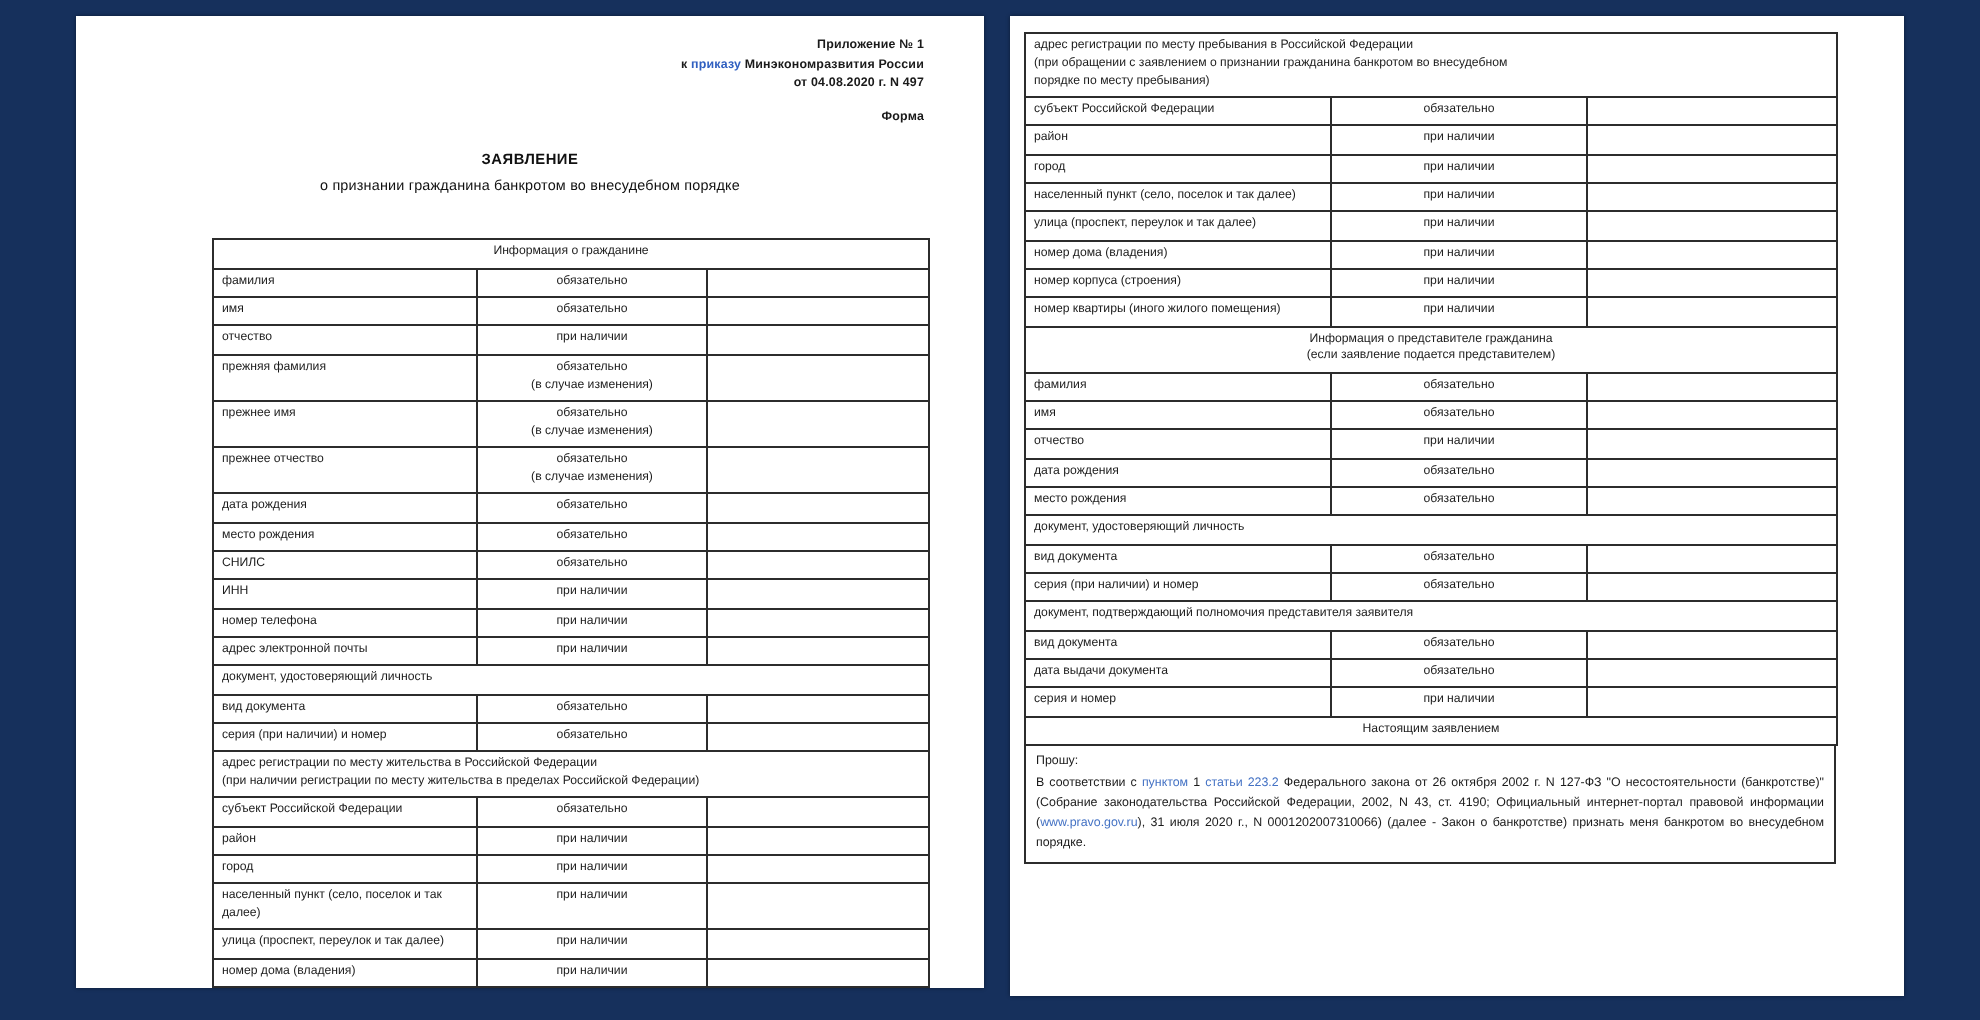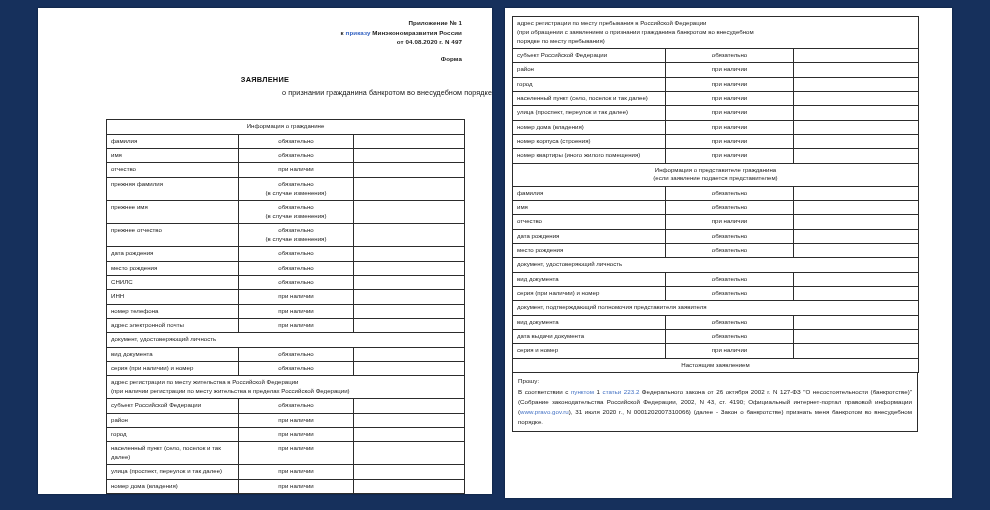--- a/index.html
+++ b/index.html
@@ -42,21 +42,21 @@
 
   .doc-title {
     text-align: center;
     font-size: 7.4px;
     font-weight: bold;
     color: #111;
     margin-top: 12px;
     letter-spacing: 0.25px;
   }
   .doc-sub {
-    text-align: right;
+    text-align: center;
     font-size: 7.2px;
     color: #111;
     margin-top: 4px;
     margin-bottom: 22px;
     letter-spacing: 0.1px;
   }
 
   
   table.frm {
     border-collapse: collapse;

